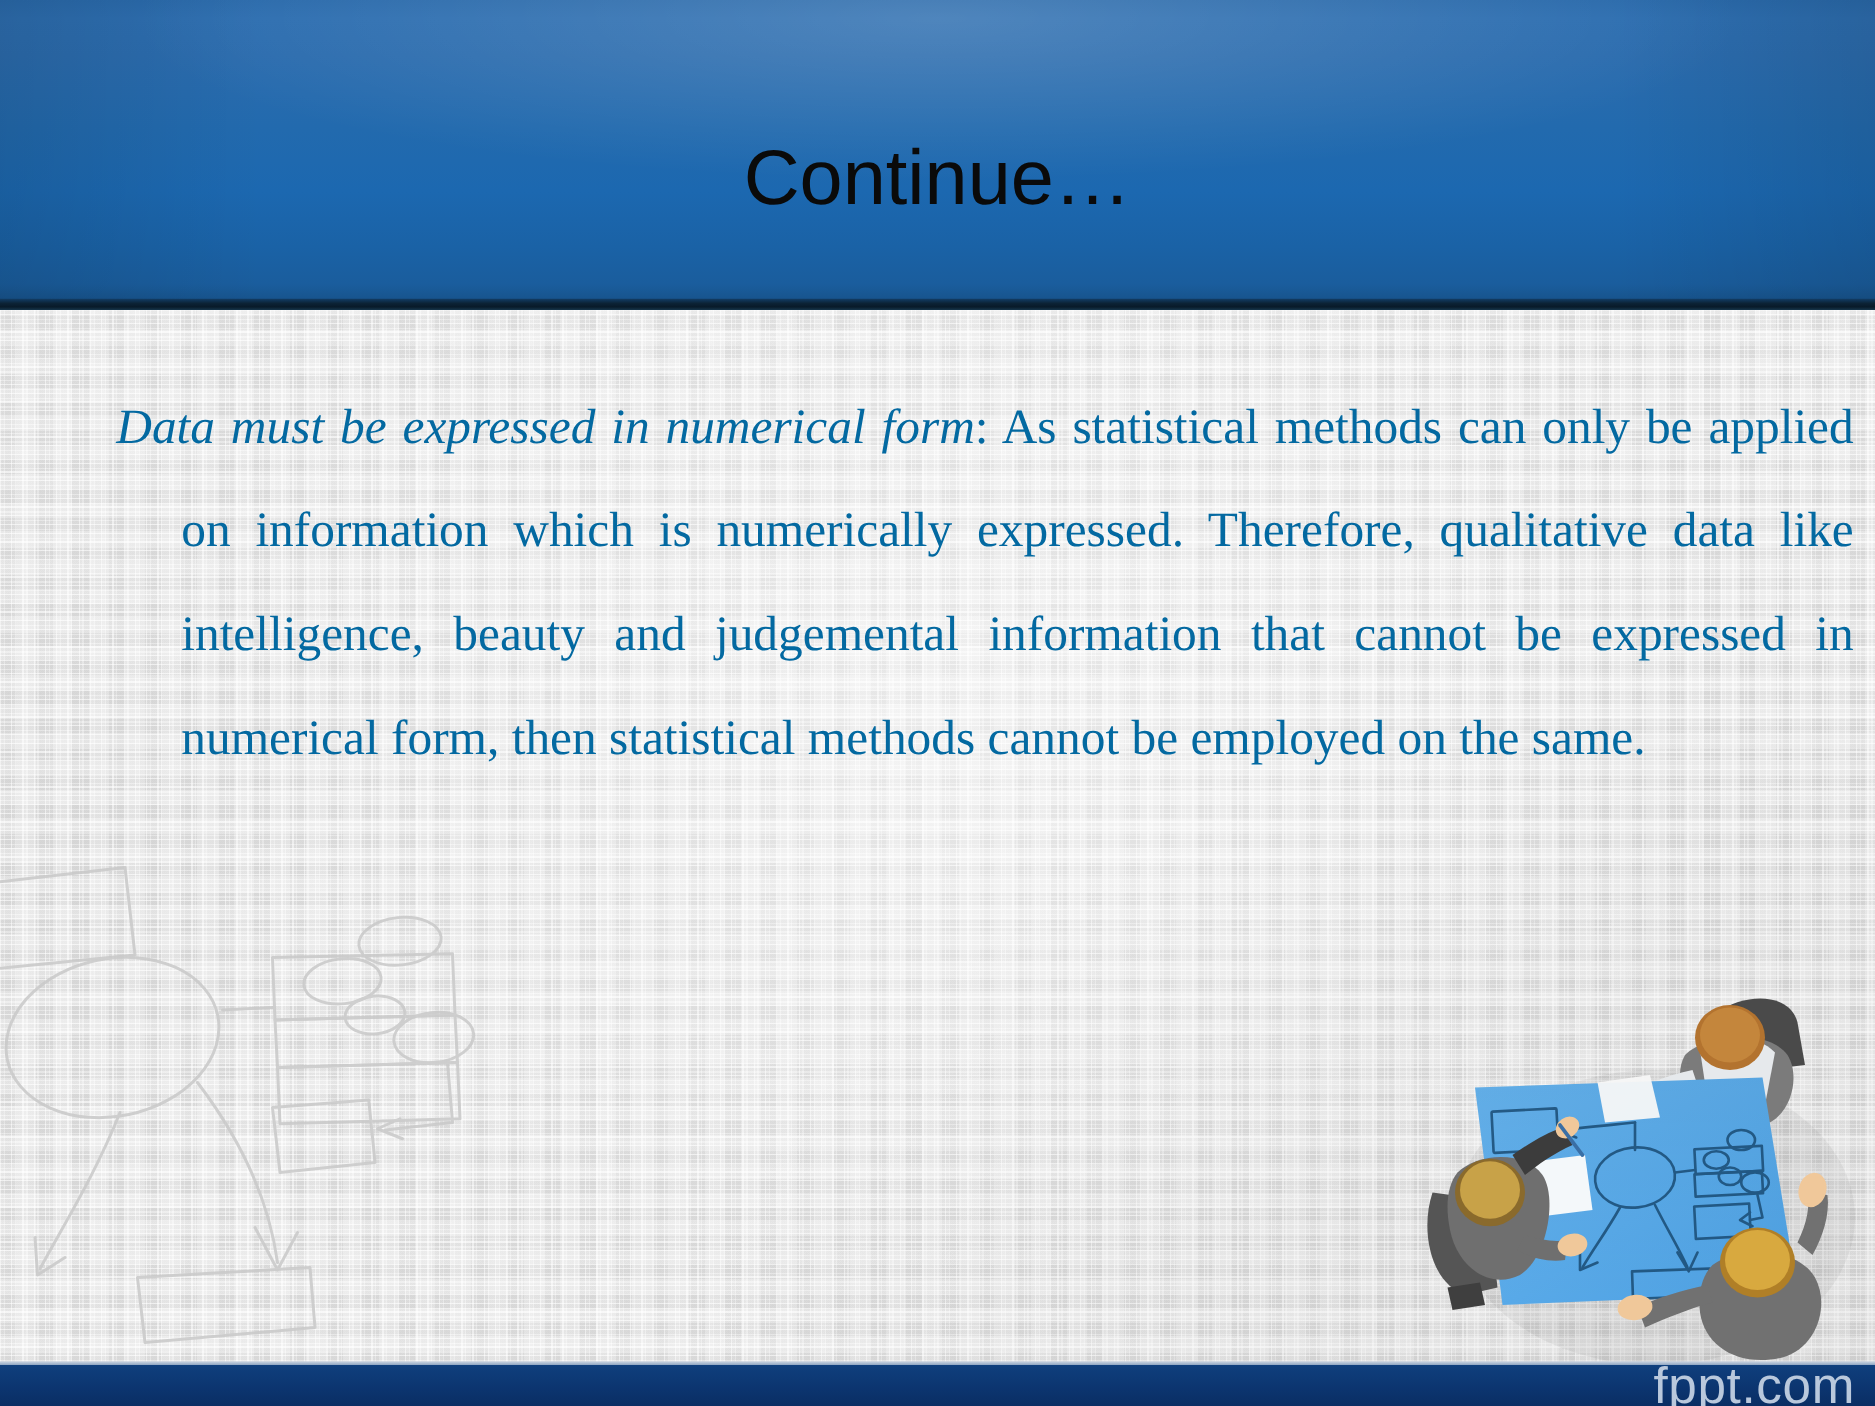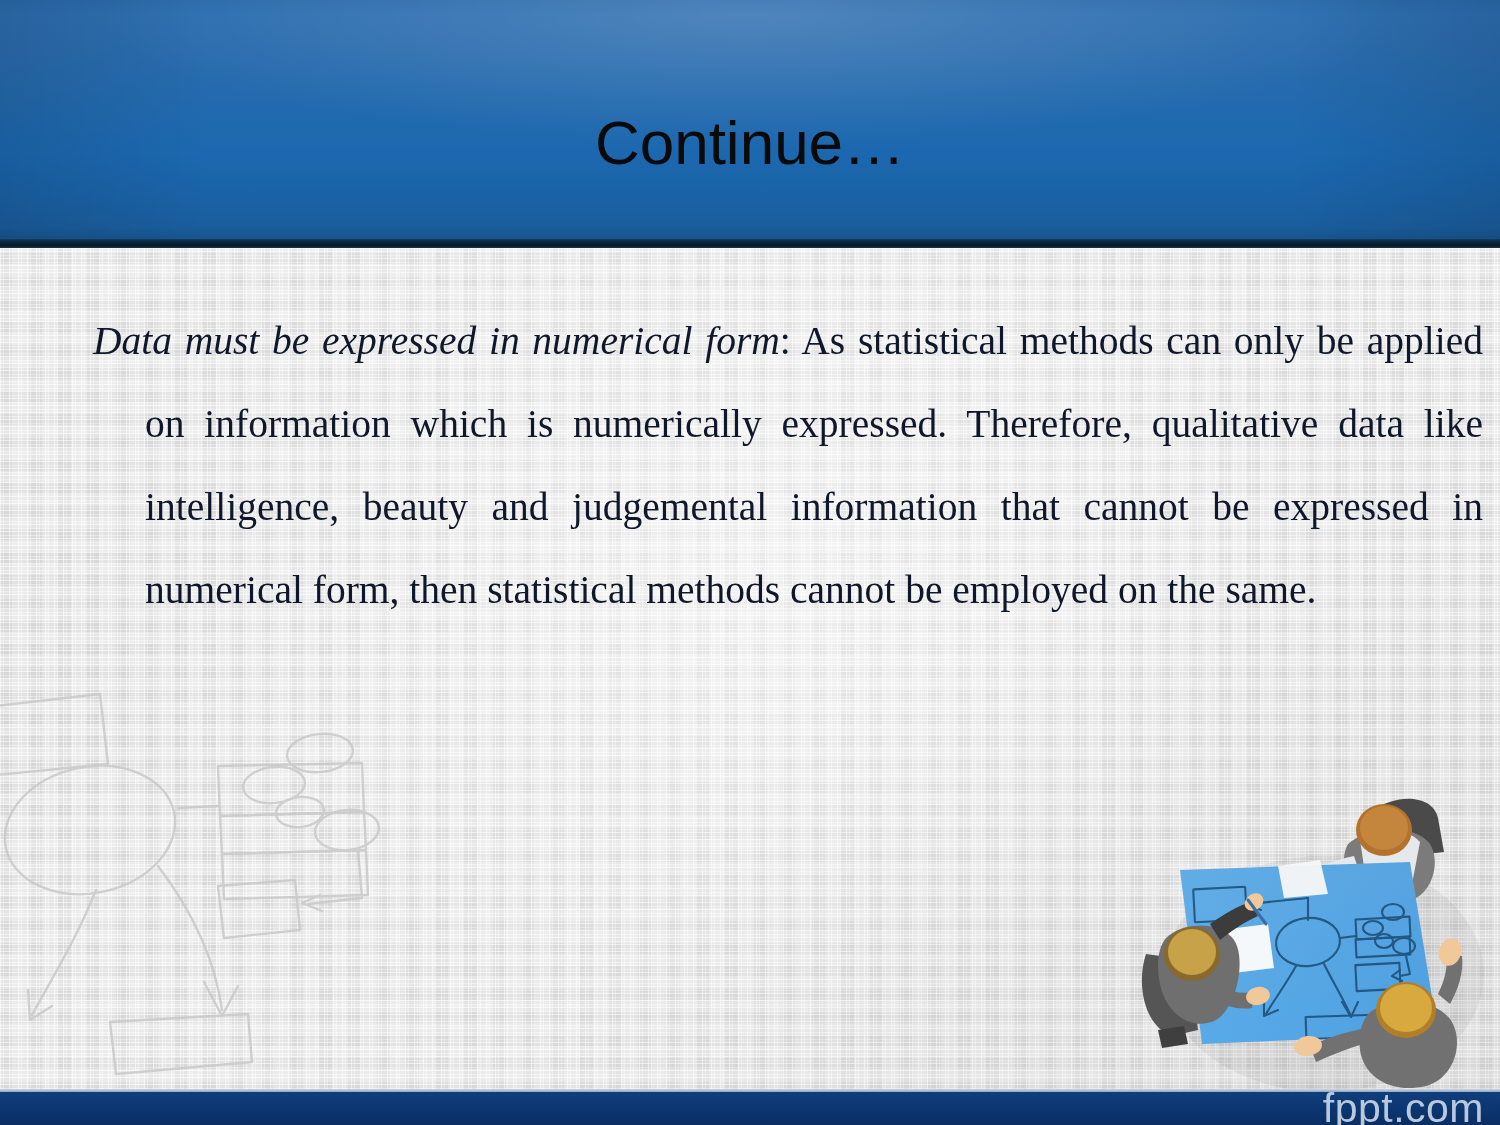--- a/index.html
+++ b/index.html
@@ -109,21 +109,21 @@
   }
 
   
   #content-block {
     position: absolute;
     left: 93px;
     top: 300px;
     width: 1338px;
     font-size: 39.5px;
     line-height: 83px;
-    color: #0f172a;
+    color: #0369a1;
     text-align: justify;
     text-justify: inter-word;
     text-indent: 0;
     padding-left: 52px;
   }
   #content-block .para {
     text-indent: -52px;
   }
   #content-block .lead {
     font-style: italic;

